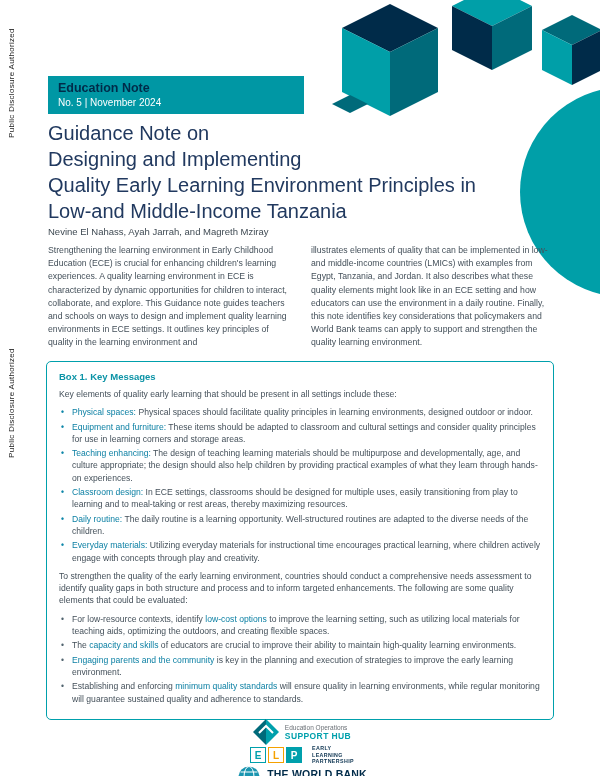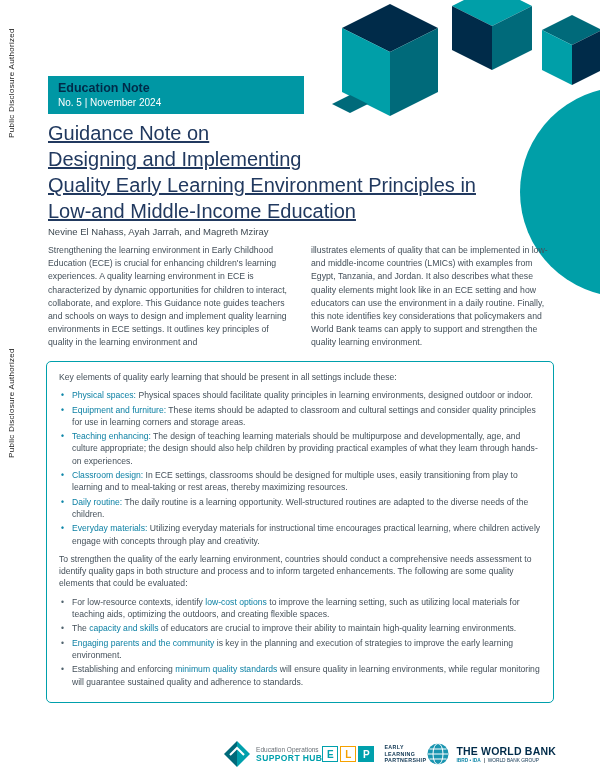--- a/index.html
+++ b/index.html
@@ -80,21 +80,21 @@
     content:"\2022"; position:absolute; left:2px; color:#0d86a8; font-weight:bold;
   }
   .kbox ul.secondary li::before {
     content:"\2022"; position:absolute; left:2px; color:#51646f;
   }
   .lead { font-weight:normal; color:#0d80a4; }
 
   
   .footer {
     position:absolute; left:48px; top:737px; width:508px; height:34px;
-    display:flex; justify-content:flex-end; align-items:center; z-index:2;
+    display:flex; justify-content:center; align-items:center; z-index:2;flex-direction:column;
   }
   .logo { display:flex; align-items:center; gap:6px; }
   .hub-text .l1 { font-size:6.5px; color:#6a7076; }
   .hub-text .l2 { font-size:8.5px; font-weight:bold; color:#00a0ac; letter-spacing:.4px; }
 
   .elp-boxes { display:flex; gap:2px; }
   .elp-letter {
     width:16px; height:16px; display:flex; align-items:center; justify-content:center;
     font-size:10px; font-weight:bold; box-sizing:border-box;
   }
@@ -127,35 +127,36 @@
   <polygon fill="#006a7a" points="30,104 48,95 66,104 48,113"></polygon>
 </svg>
 
 <div class="teal-circle"></div>
 
 <div class="banner">
   <div class="kicker">Education Note</div>
   <div class="issue">No. 5 | November 2024</div>
 </div>
 
-<h1 class="title" style="margin:0;text-decoration:underline;">
+<h1 class="title" style="margin:0;">
   <span>Guidance Note on</span>
   <span>Designing and Implementing</span>
   <span>Quality Early Learning Environment Principles in</span>
-  <span>Low-and Middle-Income Education</span>
+  <span>Low-and Middle-Income Tanzania</span>
 </h1>
 
 <div class="authors">Nevine El Nahass, Ayah Jarrah, and Magreth Mziray</div>
 
 <div class="intro">
   <div class="col">Strengthening the learning environment in Early Childhood Education (ECE) is crucial for enhancing children's learning experiences. A quality learning environment in ECE is characterized by dynamic opportunities for children to interact, collaborate, and explore. This Guidance note guides teachers and schools on ways to design and implement quality learning environments in ECE settings. It outlines key principles of quality in the learning environment and</div>
   <div class="col">illustrates elements of quality that can be implemented in low- and middle-income countries (LMICs) with examples from Egypt, Tanzania, and Jordan. It also describes what these quality elements might look like in an ECE setting and how educators can use the environment in a daily routine. Finally, this note identifies key considerations that policymakers and World Bank teams can apply to support and strengthen the quality learning environment.</div>
 </div>
 
 <div class="kbox">
+  <div class="box-title">Box 1. Key Messages</div>
   <p>Key elements of quality early learning that should be present in all settings include these:</p>
   <ul class="primary">
     <li><span class="lead">Physical spaces:</span><span> Physical spaces should facilitate quality principles in learning environments, designed outdoor or indoor.</span></li>
     <li><span class="lead">Equipment and furniture:</span><span> These items should be adapted to classroom and cultural settings and consider quality principles for use in learning corners and storage areas.</span></li>
     <li><span class="lead">Teaching enhancing:</span><span> The design of teaching learning materials should be multipurpose and developmentally, age, and culture appropriate; the design should also help children by providing practical examples of what they learn through hands-on experiences.</span></li>
     <li><span class="lead">Classroom design:</span><span> In ECE settings, classrooms should be designed for multiple uses, easily transitioning from play to learning and to meal-taking or rest areas, thereby maximizing resources.</span></li>
     <li><span class="lead">Daily routine:</span><span> The daily routine is a learning opportunity. Well-structured routines are adapted to the diverse needs of the children.</span></li>
     <li><span class="lead">Everyday materials:</span><span> Utilizing everyday materials for instructional time encourages practical learning, where children actively engage with concepts through play and creativity.</span></li>
   </ul>
   <p>To strengthen the quality of the early learning environment, countries should conduct a comprehensive needs assessment to identify quality gaps in both structure and process and to inform targeted enhancements. The following are some quality elements that could be evaluated:</p>

